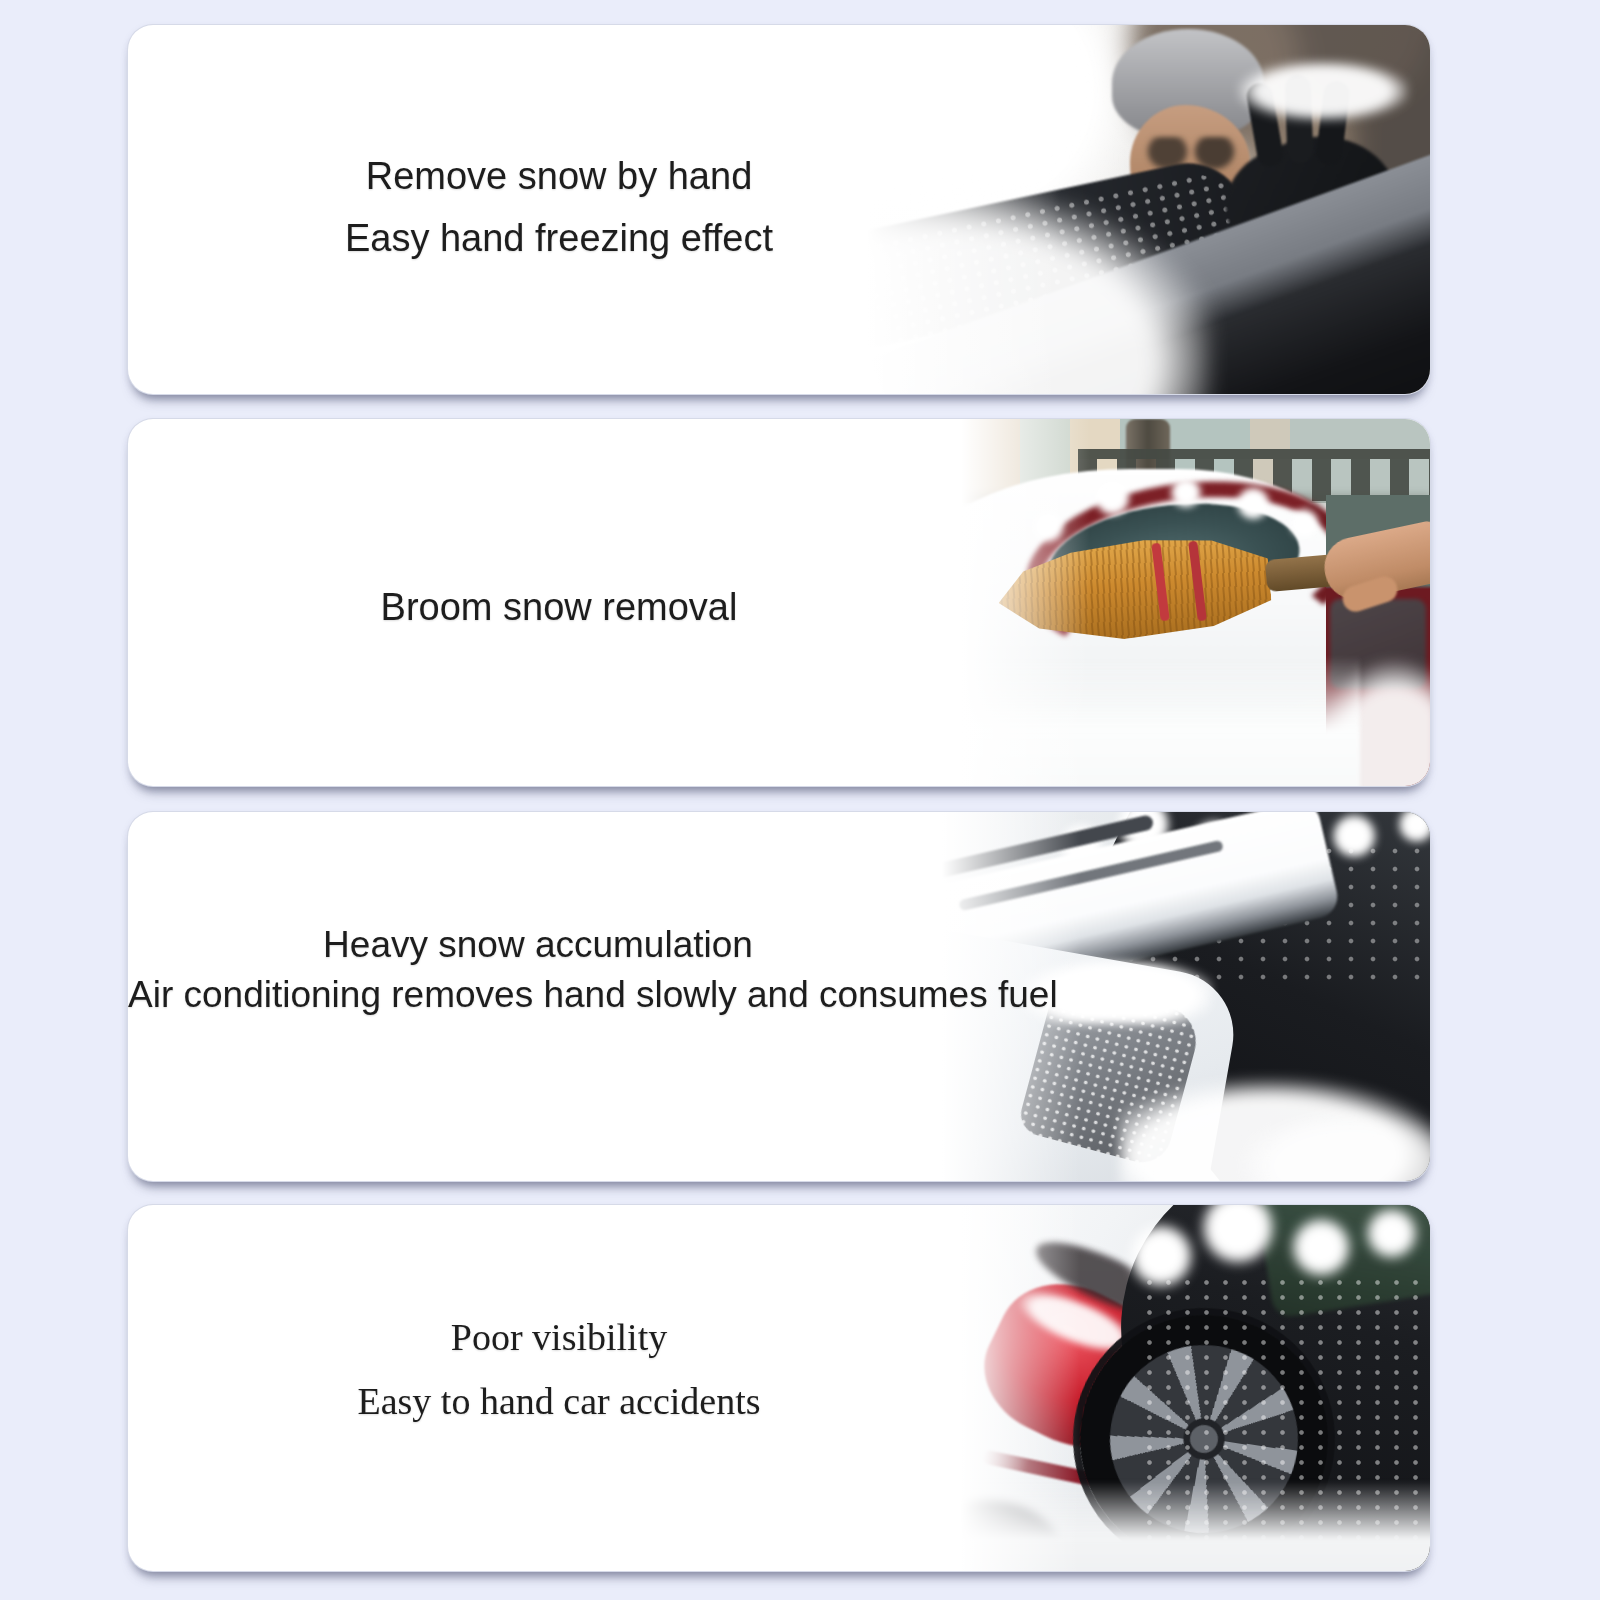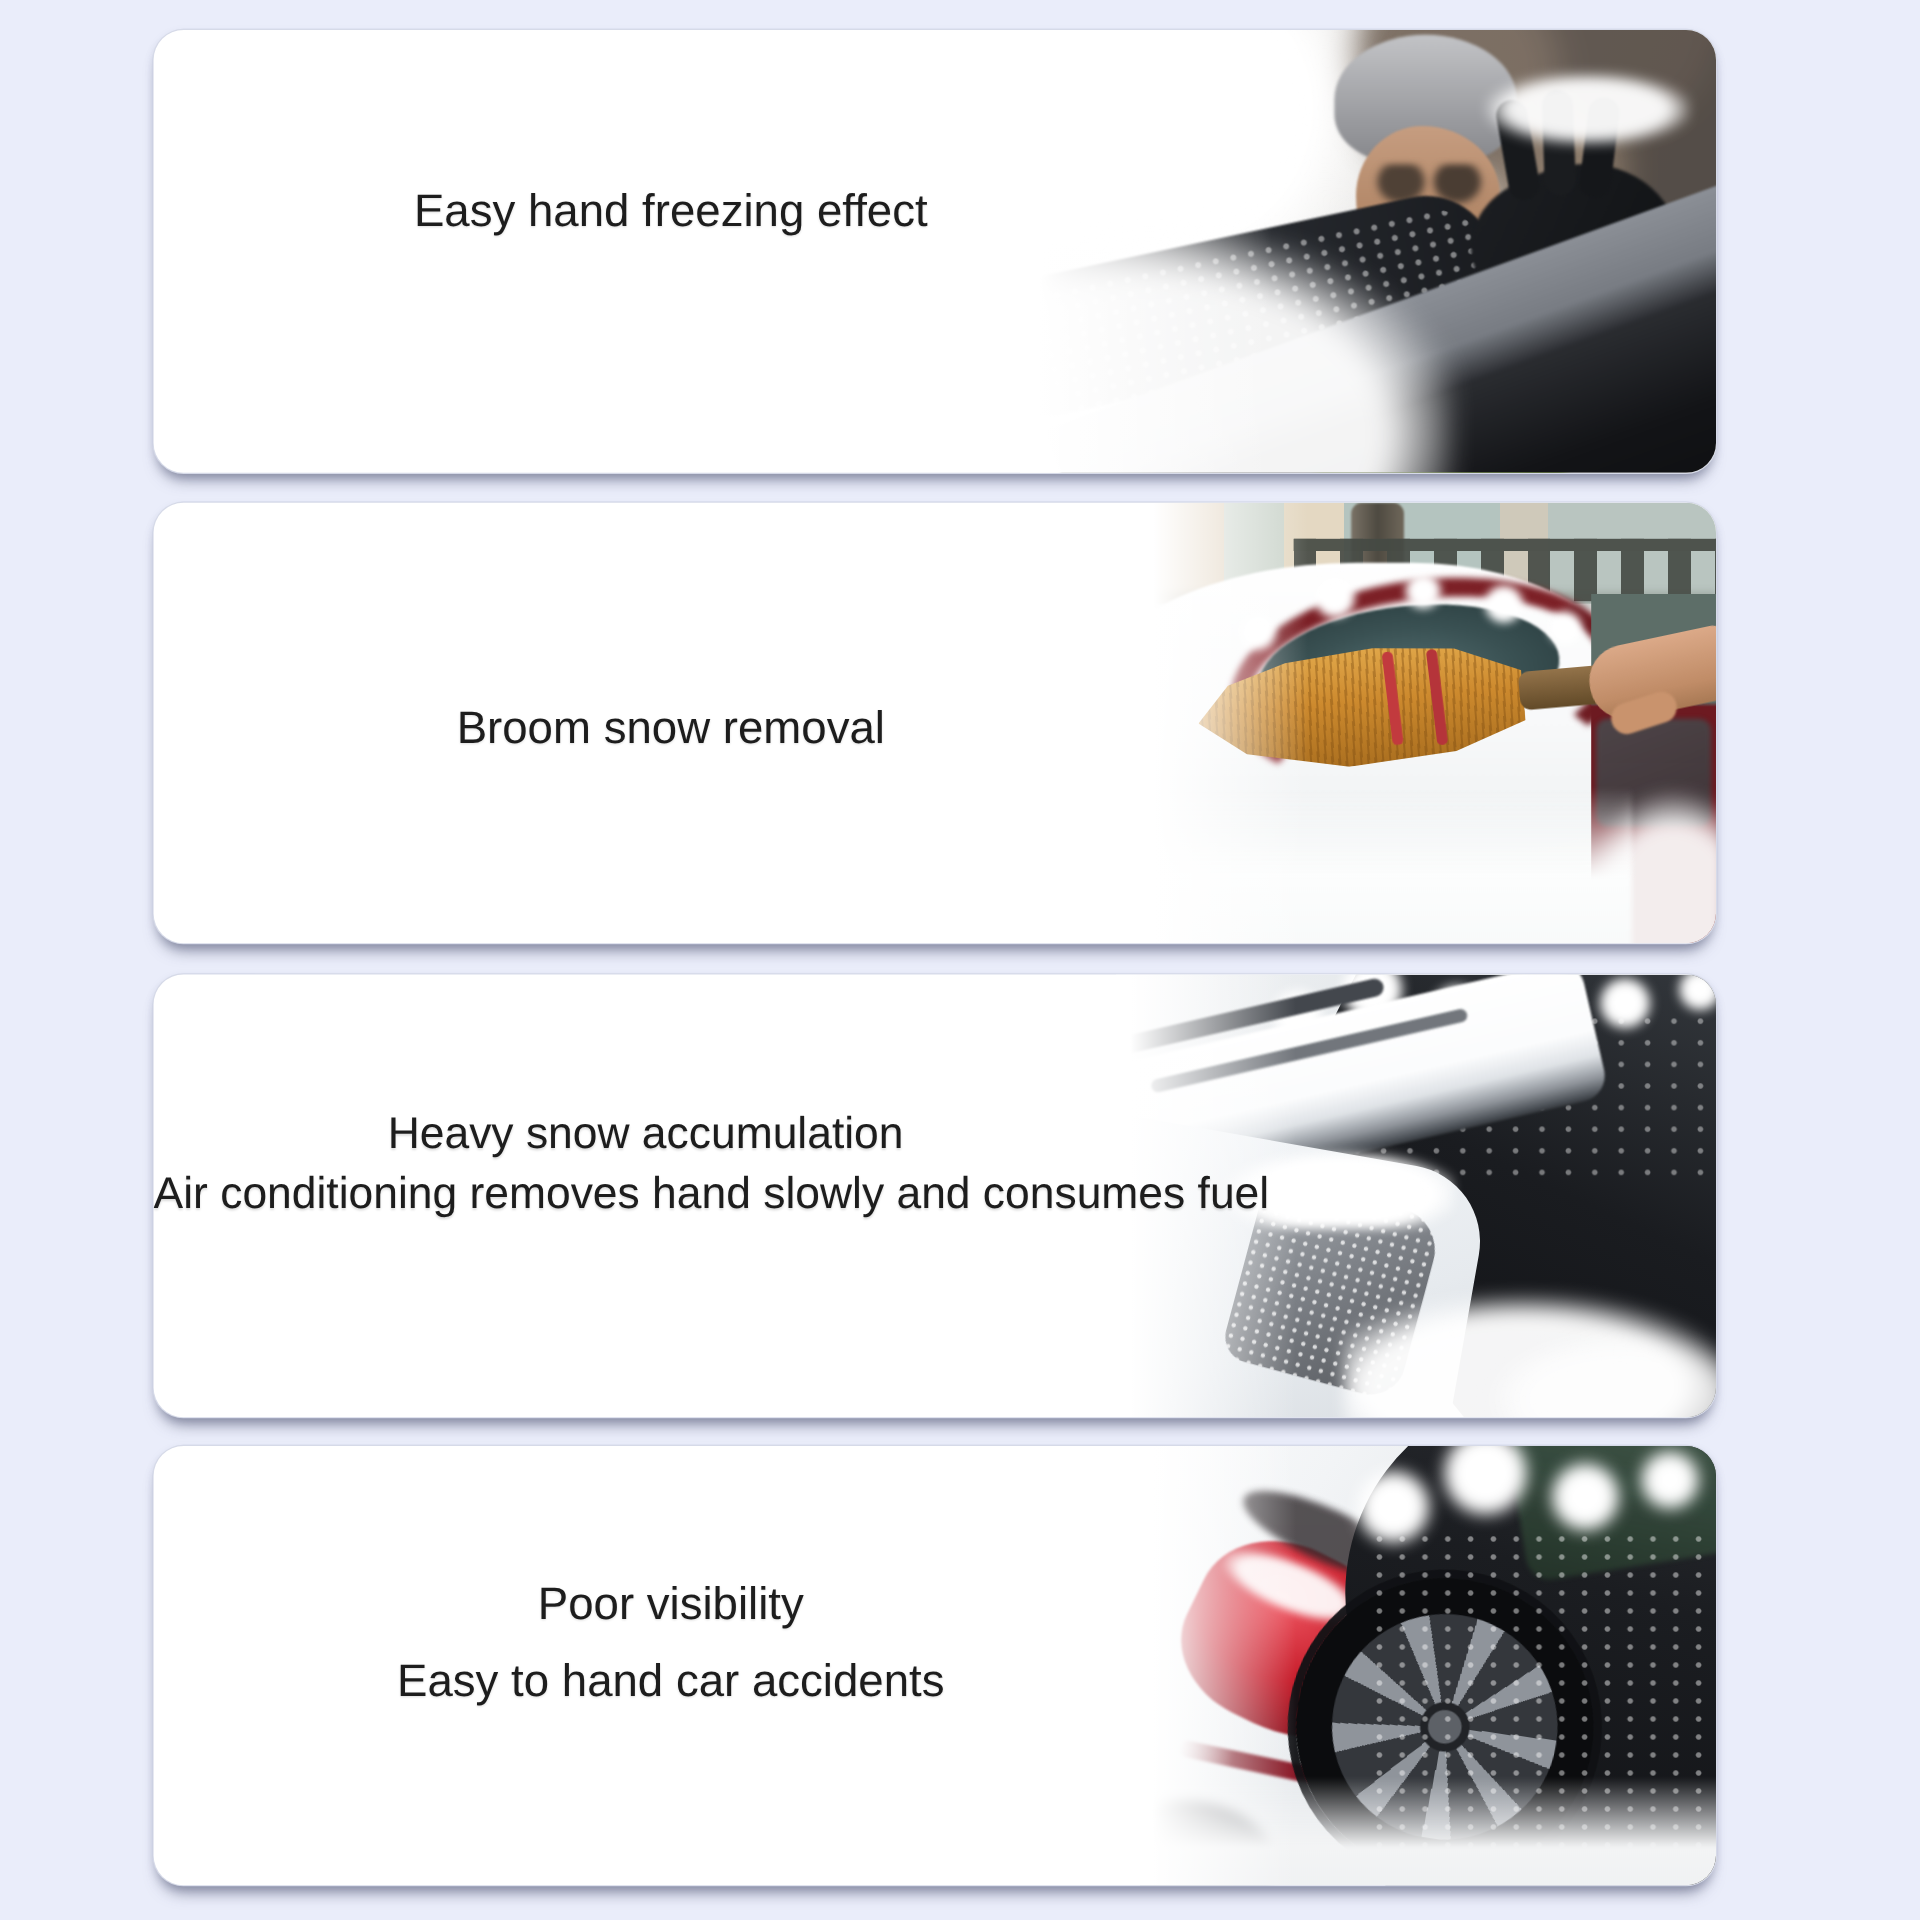--- a/index.html
+++ b/index.html
@@ -14,21 +14,21 @@
   .card-1{top:24px;height:369px;}
   .card-2{top:418px;height:367px;}
   .card-3{top:811px;height:369px;}
   .card-4{top:1204px;height:366px;}
 
   .text{position:absolute;left:0;width:862px;text-align:center;color:#1d1d1d;z-index:60;}
   .line{text-shadow:0 1px 2px rgba(0,0,0,.14);white-space:nowrap;}
   .card-1 .text{top:120px;} .card-1 .line{font-size:38px;line-height:62px;}
   .card-2 .text{top:157px;} .card-2 .line{font-size:38px;line-height:62px;}
   .card-3 .text{top:108px;width:820px;} .card-3 .line{font-size:37px;line-height:50px;}
-  .card-4 .text{top:100px;} .card-4 .line{font-size:38px;line-height:64px;}
+  .card-4 .text{top:100px;} .card-4 .line{font-size:38px;line-height:64px;font-family:Liberation Serif, serif;}
 
   .photo{position:absolute;top:0;bottom:0;right:0;overflow:hidden;z-index:10;}
   .photo div{position:absolute;}
   .fade{left:0;top:0;bottom:0;z-index:50;background:linear-gradient(to right,#ffffff 8%,rgba(255,255,255,0) 100%);}
   .card-1 .photo{width:580px;} .card-1 .fade{width:210px;}
   .card-2 .photo{width:480px;} .card-2 .fade{width:140px;}
   .card-3 .photo{width:500px;} .card-3 .fade{width:150px;}
   .card-4 .photo{width:480px;} .card-4 .fade{width:130px;}
 
   
@@ -215,20 +215,21 @@
       <div class="s1-hand"></div>
       <div class="s1-f1"></div>
       <div class="s1-f2"></div>
       <div class="s1-f3"></div>
       <div class="s1-fsnow"></div>
       <div class="s1-glass"></div>
       <div class="s1-fogbl"></div>
       <div class="fade"></div>
     </div>
     <div class="text">
+      <div class="line">Remove snow by hand</div>
       <div class="line">Easy hand freezing effect</div>
     </div>
   </section>
 
   <section class="card card-2">
     <div class="photo">
       <div class="s2-bg"></div>
       <div class="s2-strip"></div>
       <div class="s2-stripshade"></div>
       <div class="s2-trunk"></div>

